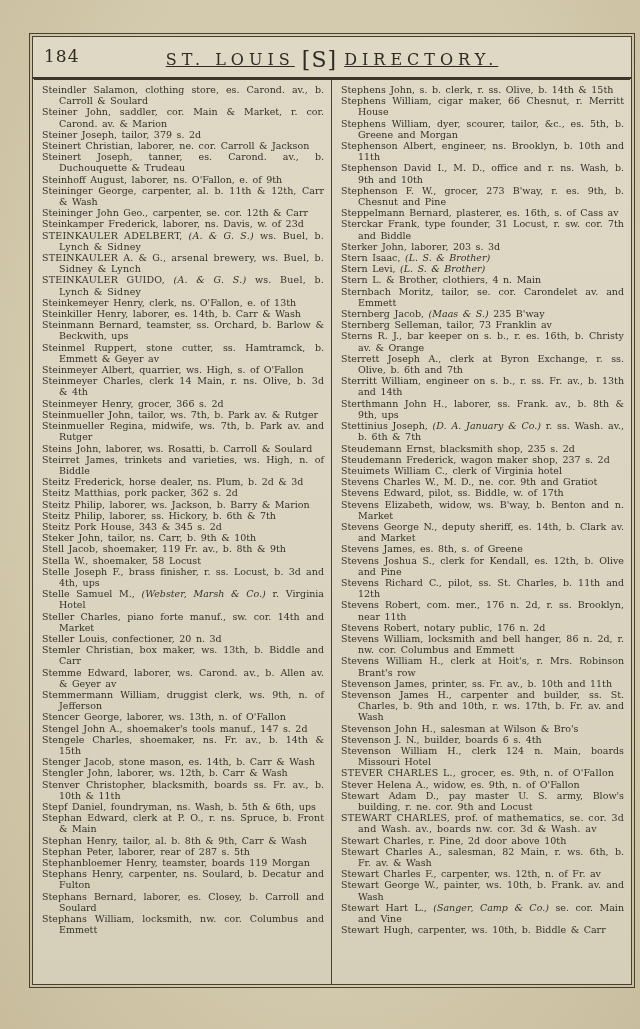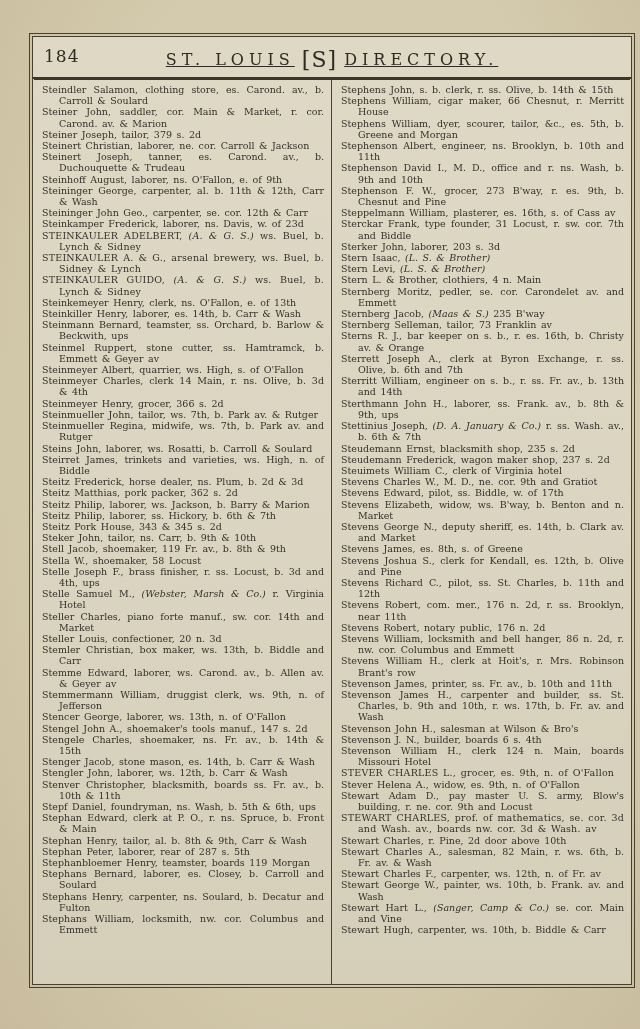--- a/index.html
+++ b/index.html
@@ -111,38 +111,38 @@
             <p class="entry">Stengel John A., shoemaker's tools manuf., 147 s. 2d</p>
             <p class="entry">Stengele Charles, shoemaker, ns. Fr. av., b. 14th &amp; 15th</p>
             <p class="entry">Stenger Jacob, stone mason, es. 14th, b. Carr &amp; Wash</p>
             <p class="entry">Stengler John, laborer, ws. 12th, b. Carr &amp; Wash</p>
             <p class="entry">Stenver Christopher, blacksmith, boards ss. Fr. av., b. 10th &amp; 11th</p>
             <p class="entry">Stepf Daniel, foundryman, ns. Wash, b. 5th &amp; 6th, ups</p>
             <p class="entry">Stephan Edward, clerk at P. O., r. ns. Spruce, b. Front &amp; Main</p>
             <p class="entry">Stephan Henry, tailor, al. b. 8th &amp; 9th, Carr &amp; Wash</p>
             <p class="entry">Stephan Peter, laborer, rear of 287 s. 5th</p>
             <p class="entry">Stephanbloemer Henry, teamster, boards 119 Morgan</p>
+            <p class="entry">Stephans Henry, carpenter, ns. Soulard, b. Decatur and Fulton</p>
             <p class="entry">Stephans Bernard, laborer, es. Closey, b. Carroll and Soulard</p>
-            <p class="entry">Stephans Henry, carpenter, ns. Soulard, b. Decatur and Fulton</p>
             <p class="entry">Stephans William, locksmith, nw. cor. Columbus and Emmett</p>
           </div>
         <div class="col col-right" id="right-col">
             <p class="entry">Stephens John, s. b. clerk, r. ss. Olive, b. 14th &amp; 15th</p>
             <p class="entry">Stephens William, cigar maker, 66 Chesnut, r. Merritt House</p>
             <p class="entry">Stephens William, dyer, scourer, tailor, &amp;c., es. 5th, b. Greene and Morgan</p>
             <p class="entry">Stephenson Albert, engineer, ns. Brooklyn, b. 10th and 11th</p>
             <p class="entry">Stephenson David I., M. D., office and r. ns. Wash, b. 9th and 10th</p>
             <p class="entry">Stephenson F. W., grocer, 273 B'way, r. es. 9th, b. Chesnut and Pine</p>
-            <p class="entry">Steppelmann William, plasterer, es. 16th, s. of Cass av</p>
+            <p class="entry">Steppelmann Bernard, plasterer, es. 16th, s. of Cass av</p>
             <p class="entry">Sterckar Frank, type founder, 31 Locust, r. sw. cor. 7th and Biddle</p>
             <p class="entry">Sterker John, laborer, 203 s. 3d</p>
             <p class="entry">Stern Isaac, <i>(L. S. &amp; Brother)</i></p>
             <p class="entry">Stern Levi, <i>(L. S. &amp; Brother)</i></p>
             <p class="entry">Stern L. &amp; Brother, clothiers, 4 n. Main</p>
-            <p class="entry">Sternberg Moritz, pedler, se. cor. Carondelet av. and Emmett</p>
+            <p class="entry">Sternbach Moritz, tailor, se. cor. Carondelet av. and Emmett</p>
             <p class="entry">Sternberg Jacob, <i>(Maas &amp; S.)</i> 235 B'way</p>
             <p class="entry">Sternberg Selleman, tailor, 73 Franklin av</p>
             <p class="entry">Sterns R. J., bar keeper on s. b., r. es. 16th, b. Christy av. &amp; Orange</p>
             <p class="entry">Sterrett Joseph A., clerk at Byron Exchange, r. ss. Olive, b. 6th and 7th</p>
             <p class="entry">Sterritt William, engineer on s. b., r. ss. Fr. av., b. 13th and 14th</p>
             <p class="entry">Sterthmann John H., laborer, ss. Frank. av., b. 8th &amp; 9th, ups</p>
             <p class="entry">Stettinius Joseph, <i>(D. A. January &amp; Co.)</i> r. ss. Wash. av., b. 6th &amp; 7th</p>
             <p class="entry">Steudemann Ernst, blacksmith shop, 235 s. 2d</p>
             <p class="entry">Steudemann Frederick, wagon maker shop, 237 s. 2d</p>
             <p class="entry">Steuimets William C., clerk of Virginia hotel</p>

